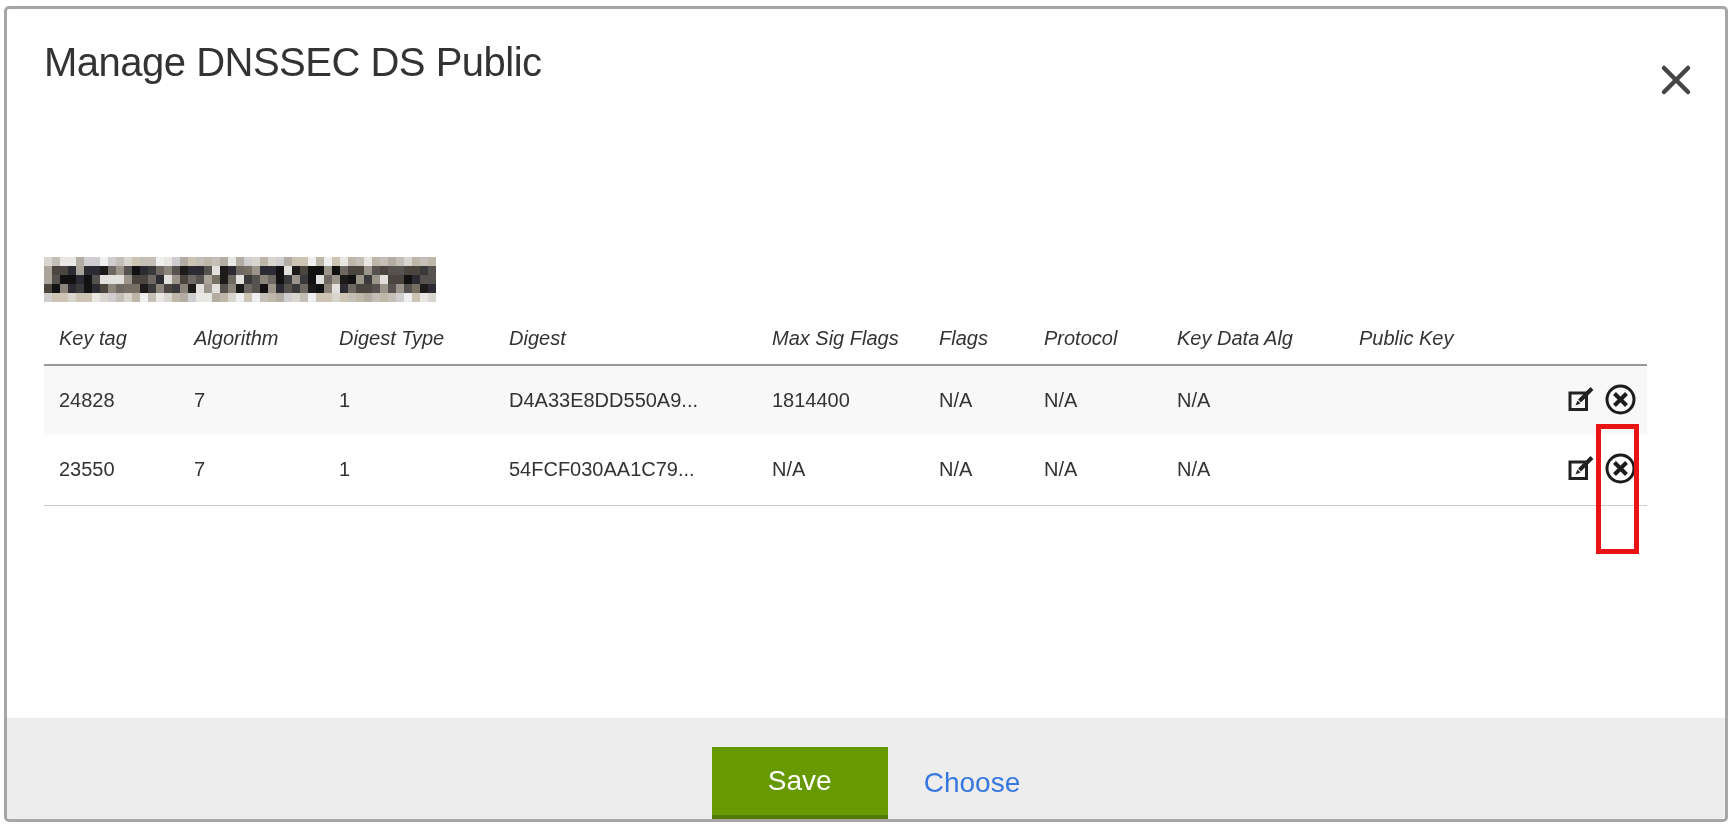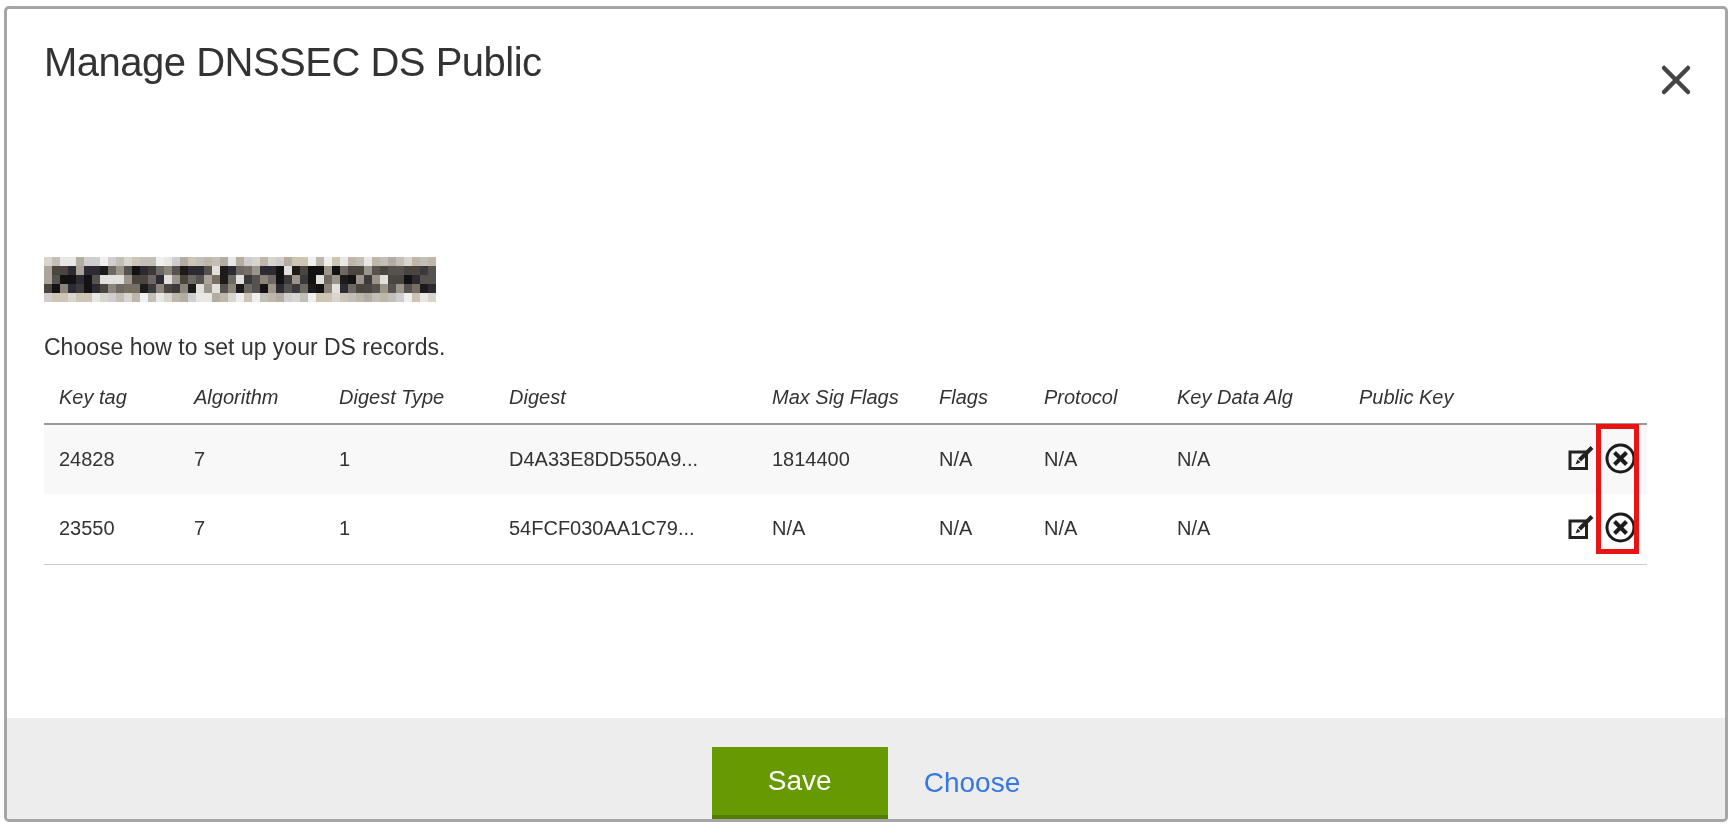--- a/index.html
+++ b/index.html
@@ -372,21 +372,20 @@
           <div style="background: rgb(195, 190, 182);"></div>
           <div style="background: rgb(189, 182, 169);"></div>
           <div style="background: rgb(195, 190, 182);"></div>
           <div style="background: rgb(208, 205, 208);"></div>
           <div style="background: rgb(239, 239, 239);"></div>
           <div style="background: rgb(205, 196, 180);"></div>
           <div style="background: rgb(233, 231, 227);"></div>
           <div style="background: rgb(216, 212, 206);"></div>
         </div>
 
-      <div class="subtitle">Choose how to set up your DS records.</div>
 
       <table class="ds-table">
         <colgroup>
           <col style="width:150px">
             <col style="width:145px">
             <col style="width:170px">
           <col style="width:263px">
             <col style="width:167px">
             <col style="width:105px">
           <col style="width:133px">

